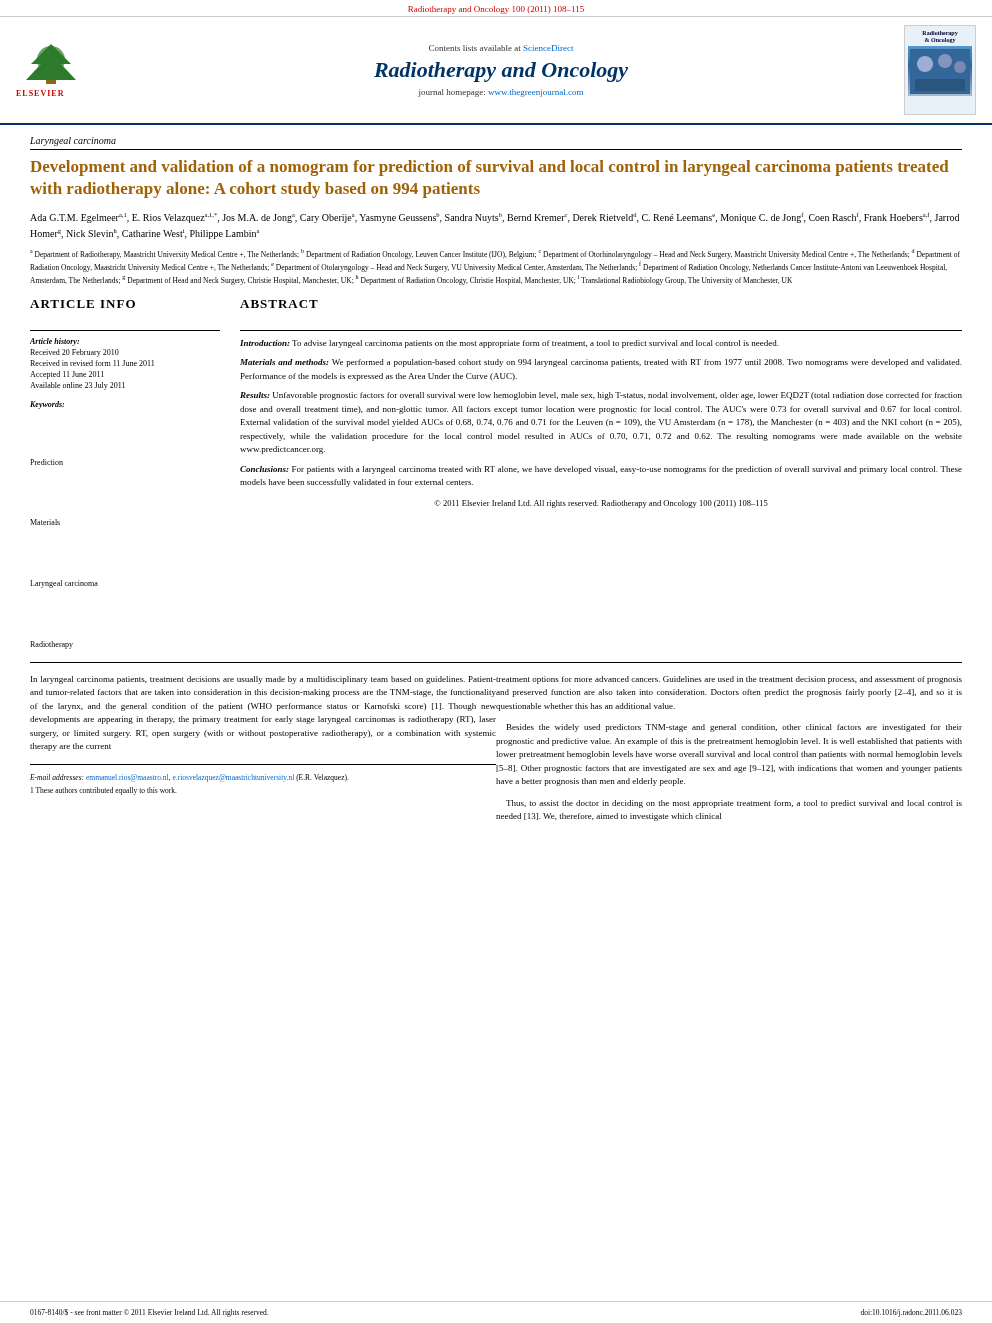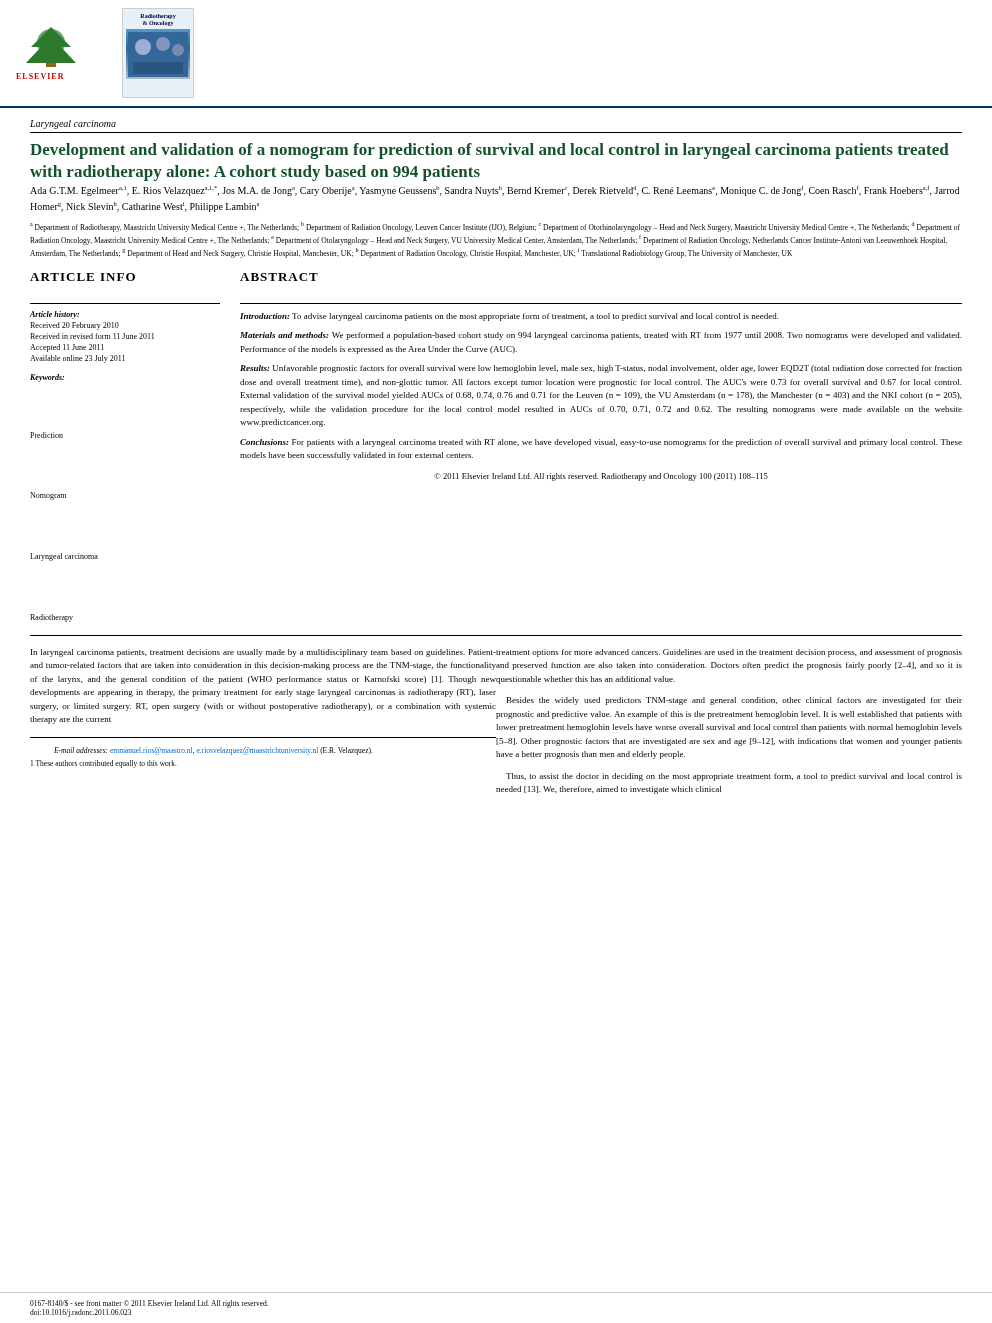--- a/index.html
+++ b/index.html
@@ -81,21 +81,22 @@
       margin-bottom: 6px;
       color: #000;
       border-bottom: 1px solid #000;
       padding-bottom: 3px;
     }
     
     .article-title {
       font-size: 17px;
       font-weight: bold;
       line-height: 1.3;
-      color: #14532d;
+      margin-bottom: 10px;
+      color: #a16207;
     }
     
     .authors {
       font-size: 10px;
       margin-bottom: 6px;
       line-height: 1.5;
       color: #000;
     }
     .authors sup {
       font-size: 7px;
@@ -204,21 +205,20 @@
       margin-top: 10px;
       padding-top: 4px;
     }
     
     .page-footer {
       font-size: 7.5px;
       padding: 6px 30px;
       display: flex;
       justify-content: space-between;
       border-top: 1px solid #ccc;
-      flex-direction: column;
     }
     
     .blue-link {
       color: #0066cc;
     }
     
     sup.letter { font-size: 6.5px; }
     
     .elsevier-block {
       display: flex;
@@ -254,35 +254,49 @@
       align-items: center;
       justify-content: center;
     }
     .italic { font-style: italic; }
   </style>
 </head>
 <body>
 
 <div class="page">
 
+  <div class="top-bar">
+    <span>Radiotherapy and Oncology 100 (2011) 108–115</span>
+  </div>
 
   <div class="journal-header">
 
     <div class="col-left" style="width:90px;">
       <div class="elsevier-block">
         <svg width="70" height="45" viewBox="0 0 70 45">
 
           <rect x="30" y="30" width="10" height="12" fill="#8B6914"></rect>
           <polygon points="35,2 15,22 25,22 10,38 60,38 45,22 55,22" fill="#2d7a2d"></polygon>
           <circle cx="35" cy="18" r="14" fill="#2d7a2d" opacity="0.7"></circle>
         </svg>
         <div class="elsevier-text">ELSEVIER</div>
       </div>
     </div>
 
+    <div class="center-info">
+      <div class="contents-line">
+        <span>Contents lists available at</span>
+        <span class="blue-link">ScienceDirect</span>
+      </div>
+      <div class="journal-title">Radiotherapy and Oncology</div>
+      <div class="homepage-line">
+        <span>journal homepage:</span>
+        <span class="blue-link">www.thegreenjournal.com</span>
+      </div>
+    </div>
 
     <div class="right-logo">
       <div class="radiotherapy-cover">
         <div class="cover-header">Radiotherapy<br>&amp; Oncology</div>
         <div class="cover-img-area">
           <svg width="60" height="45" viewBox="0 0 60 45">
             <rect width="60" height="45" fill="#336699"></rect>
             <circle cx="15" cy="15" r="8" fill="#cce" opacity="0.7"></circle>
             <circle cx="35" cy="12" r="7" fill="#aac" opacity="0.7"></circle>
             <circle cx="50" cy="18" r="6" fill="#99b" opacity="0.7"></circle>
@@ -313,21 +327,21 @@
         <div class="section-header">ARTICLE INFO</div>
 
         <div class="article-info-label">Article history:</div>
         <div class="article-info-value">Received 20 February 2010</div>
         <div class="article-info-value">Received in revised form 11 June 2011</div>
         <div class="article-info-value">Accepted 11 June 2011</div>
         <div class="article-info-value">Available online 23 July 2011</div>
 
         <div class="keywords-label">Keywords:</div>
         <div class="keyword-item">Prediction</div>
-        <div class="keyword-item">Nomogram</div>
+        <div class="keyword-item">Materials</div>
         <div class="keyword-item">Laryngeal carcinoma</div>
         <div class="keyword-item">Radiotherapy</div>
       </div>
 
       <div class="col-right">
         <div class="section-header">ABSTRACT</div>
 
         <div class="abstract-para">
           <span class="abstract-label">Introduction:</span>
           <span>To advise laryngeal carcinoma patients on the most appropriate form of treatment, a tool to predict survival and local control is needed.</span>
@@ -353,21 +367,21 @@
     </div>
 
     <hr class="section-divider">
 
     <div class="body-two-col">
 
       <div class="body-col">
         <p>In laryngeal carcinoma patients, treatment decisions are usually made by a multidisciplinary team based on guidelines. Patient- and tumor-related factors that are taken into consideration in this decision-making process are the TNM-stage, the functionality of the larynx, and the general condition of the patient (WHO performance status or Karnofski score) [1]. Though new developments are appearing in therapy, the primary treatment for early stage laryngeal carcinomas is radiotherapy (RT), laser surgery, or limited surgery. RT, open surgery (with or without postoperative radiotherapy), or a combination with systemic therapy are the current</p>
 
         <div class="footnotes">
-          <div style="margin-top:3px;margin-left:24px;">
+          <div style="margin-top:3px;">
             <span class="italic">E-mail addresses:</span>
             <span class="blue-link">emmanuel.rios@maastro.nl</span>,
             <span class="blue-link">e.riosvelazquez@maastrichtuniversity.nl</span>
             <span>(E.R. Velazquez).</span>
           </div>
           <div style="margin-top:2px;">
             <span>1  These authors contributed equally to this work.</span>
           </div>
         </div>
       </div>

